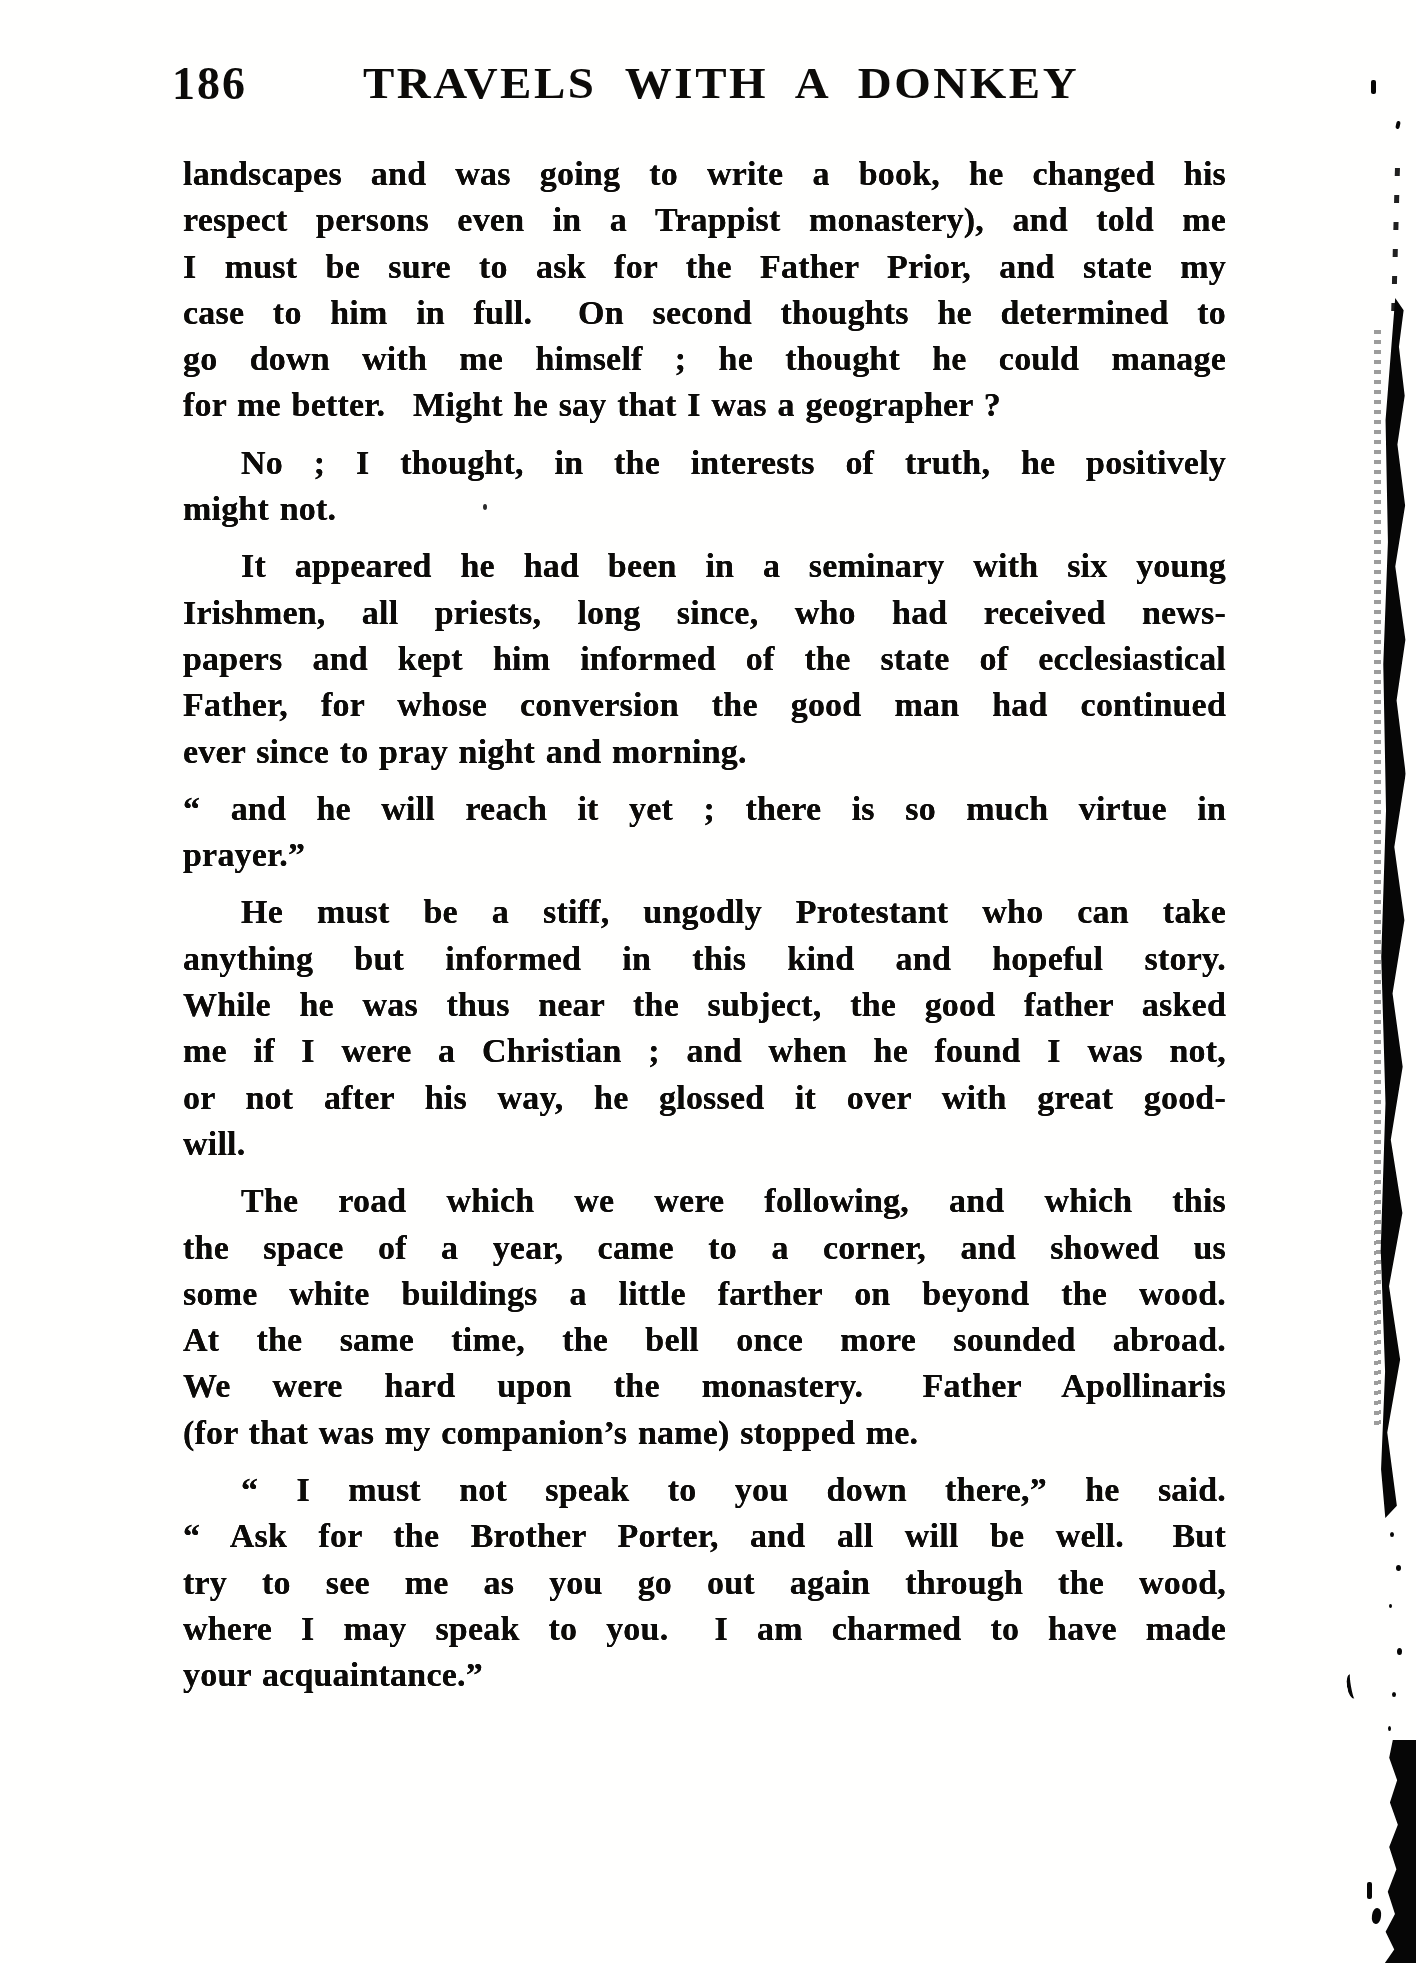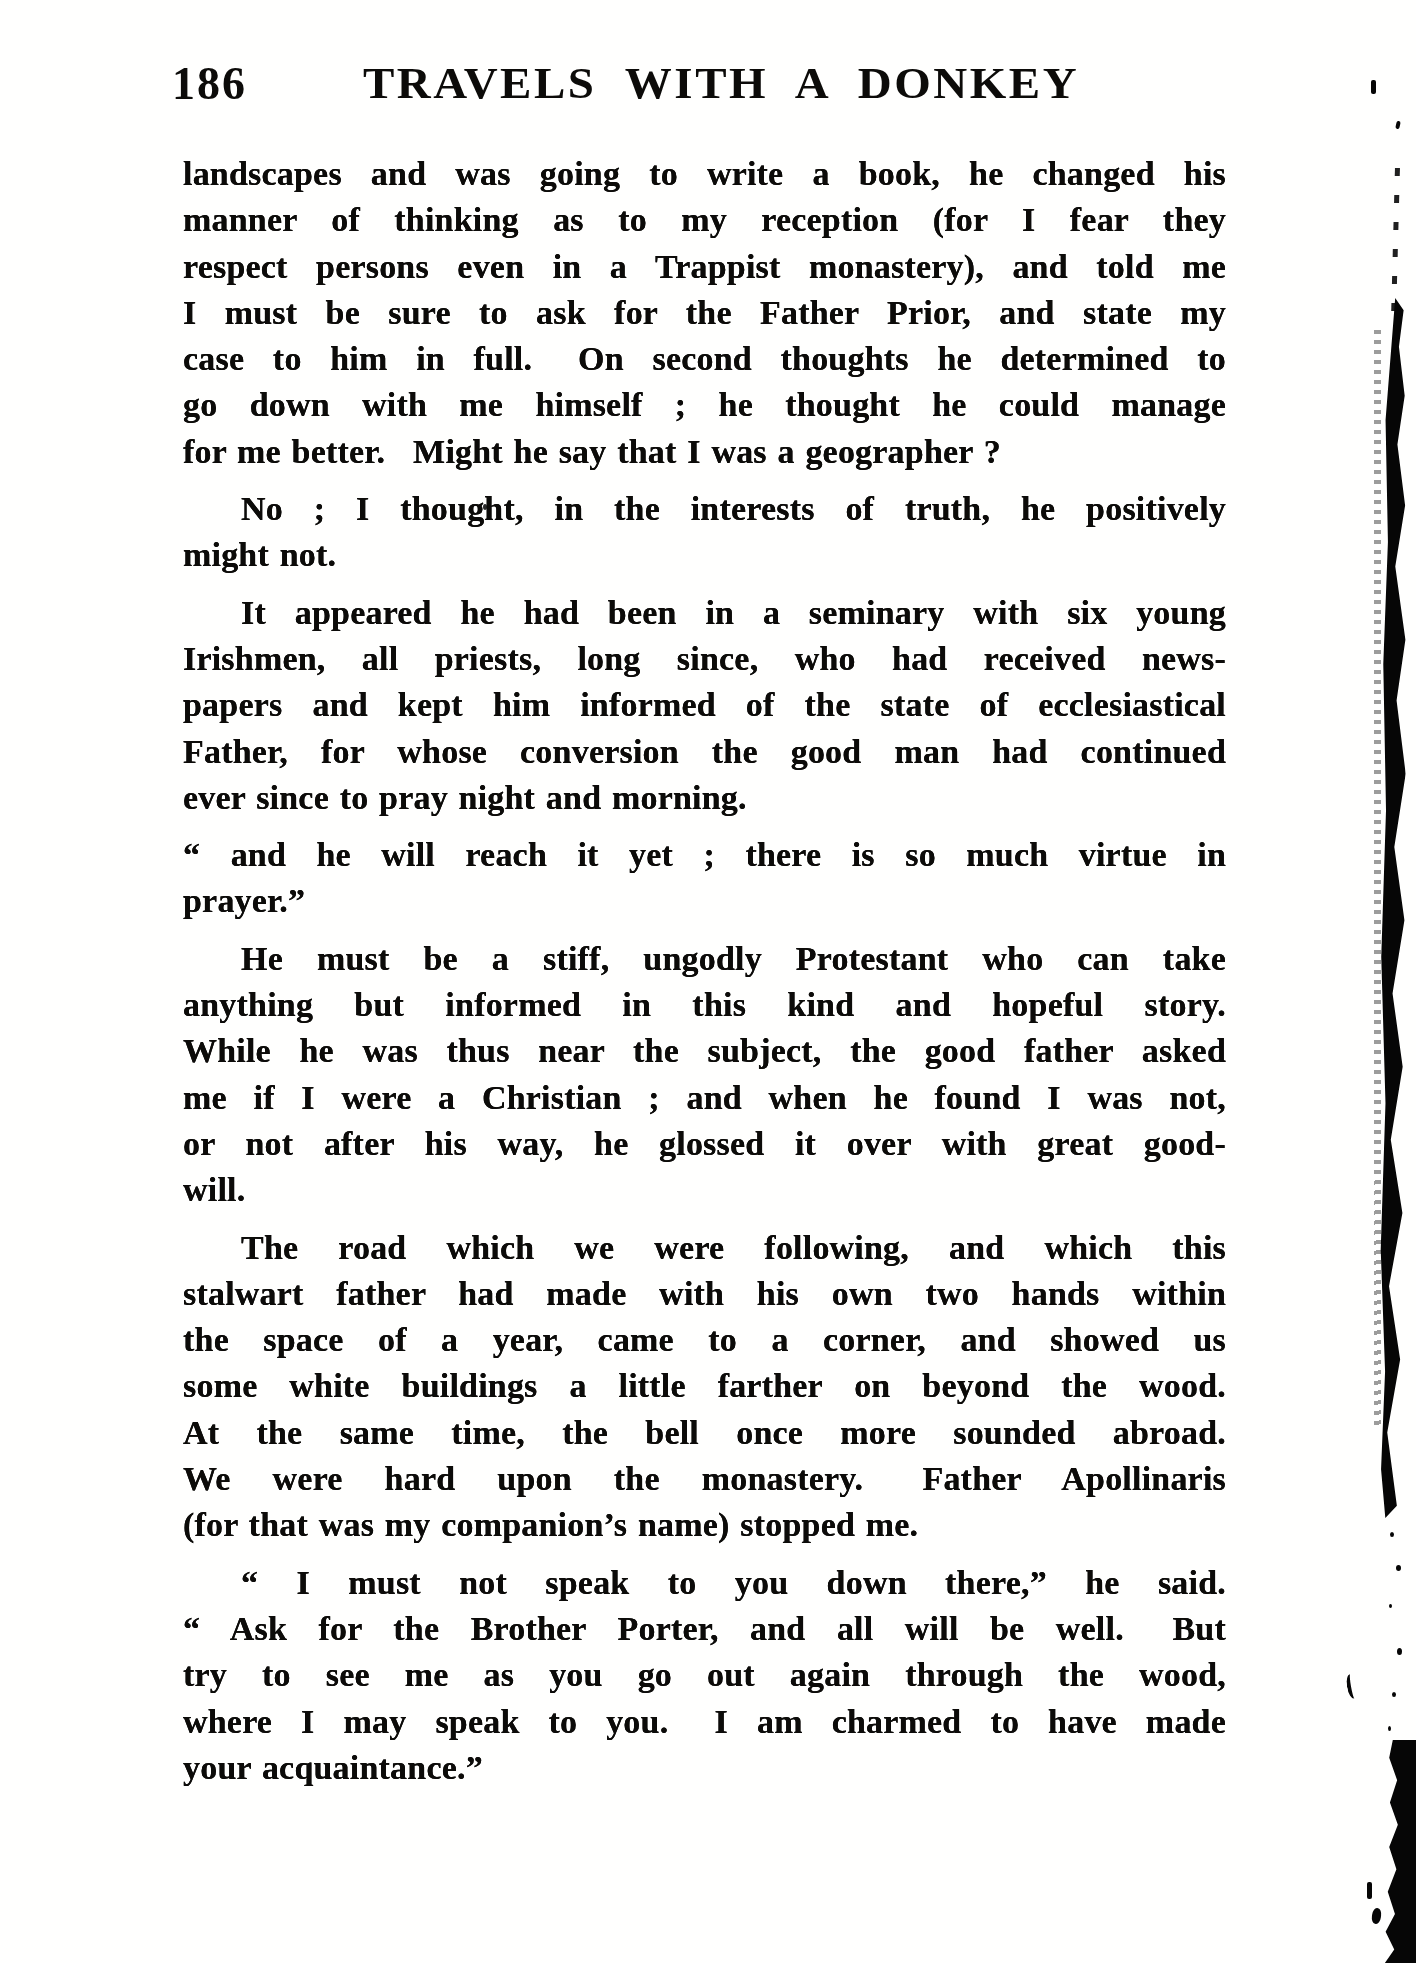--- a/index.html
+++ b/index.html
@@ -99,21 +99,20 @@
 <div class="page">
 
   <div class="running-head">
     <span class="page-number">186</span>
     <span class="running-title">TRAVELS WITH A DONKEY</span>
   </div>
 
   <div class="body-text">
       <div class="para">
         <div class="line first">landscapes and was going to write a book, he changed his</div>
-        <div class="line">manner of thinking as to my reception (for I fear they</div>
         <div class="line">respect persons even in a Trappist monastery), and told me</div>
         <div class="line">I must be sure to ask for the Father Prior, and state my</div>
         <div class="line">case to him in full.  On second thoughts he determined to</div>
         <div class="line">go down with me himself ; he thought he could manage</div>
         <div class="line last">for me better.  Might he say that I was a geographer ?</div>
       </div>
       <div class="para indent">
         <div class="line first">No ; I thought, in the interests of truth, he positively</div>
         <div class="line last">might not.</div>
       </div>
@@ -131,21 +130,20 @@
       <div class="para indent">
         <div class="line first">He must be a stiff, ungodly Protestant who can take</div>
         <div class="line">anything but informed in this kind and hopeful story.</div>
         <div class="line">While he was thus near the subject, the good father asked</div>
         <div class="line">me if I were a Christian ; and when he found I was not,</div>
         <div class="line">or not after his way, he glossed it over with great good-</div>
         <div class="line last">will.</div>
       </div>
       <div class="para indent">
         <div class="line first">The road which we were following, and which this</div>
-        <div class="line">stalwart father had made with his own two hands within</div>
         <div class="line">the space of a year, came to a corner, and showed us</div>
         <div class="line">some white buildings a little farther on beyond the wood.</div>
         <div class="line">At the same time, the bell once more sounded abroad.</div>
         <div class="line">We were hard upon the monastery.  Father Apollinaris</div>
         <div class="line last">(for that was my companion’s name) stopped me.</div>
       </div>
       <div class="para indent">
         <div class="line first">“ I must not speak to you down there,” he said.</div>
         <div class="line">“ Ask for the Brother Porter, and all will be well.  But</div>
         <div class="line">try to see me as you go out again through the wood,</div>

